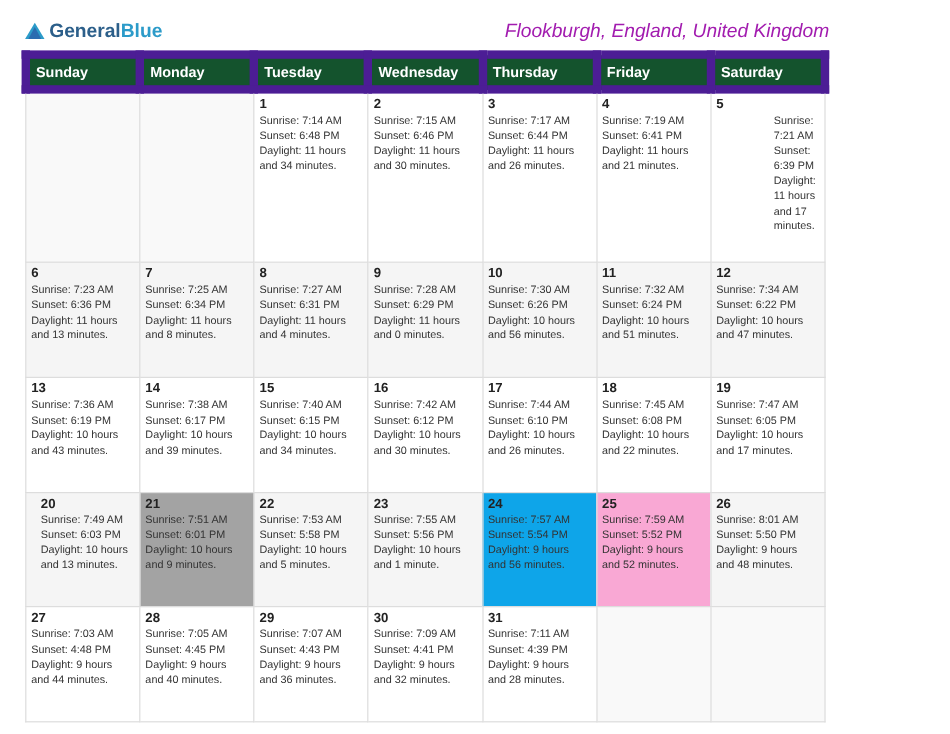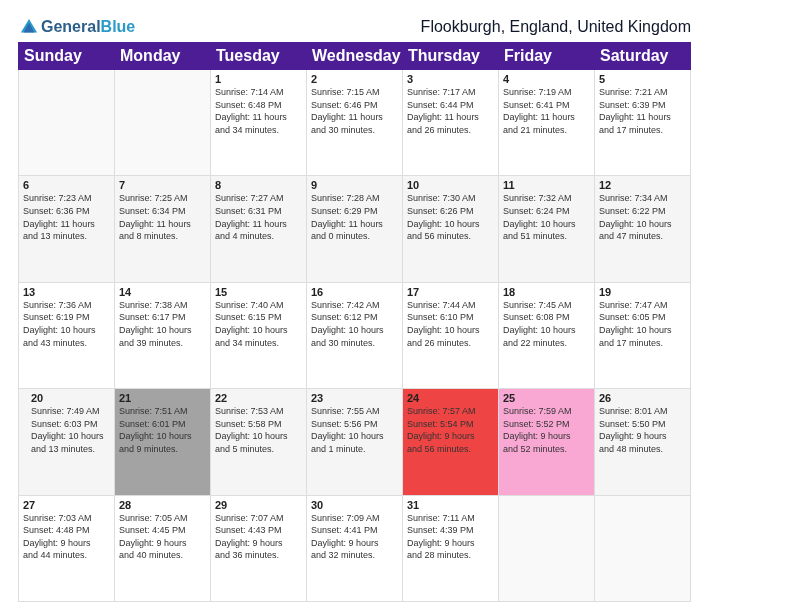--- a/index.html
+++ b/index.html
@@ -39,36 +39,37 @@
       text-align: right;
     }
     .month-title {
       font-size: 36px;
       font-weight: bold;
       color: #222;
       line-height: 1.1;
     }
     .location {
       font-size: 16px;
-      color: #0f172a;
+      color: #a21caf;
+      font-style: italic;
     }
     .calendar {
       flex: 1;
       border: 1px solid #ccc;
       border-collapse: collapse;
       width: 100%;
       table-layout: fixed;
     }
     .calendar th {
-      background: #4c1d95;
+      background: #14532d;
       color: #fff;
       text-align: left;
       padding: 4px 5px;
-      font-size: 16px;
-      border: 1px solid #4c1d95;
+      font-size: 12px;
+      border: 7px solid #4c1d95;
     }
     .calendar td {
       vertical-align: top;
       padding: 3px 4px;
       font-size: 9.5px;
       color: #222;
       border: 1px solid #ddd;
       height: 82px;
       background: #fff;
     }
@@ -153,21 +154,21 @@
           </td>
           <td>
             <span class="day-num">4</span>
             <div class="day-info" style="white-space: pre-line;">Sunrise: 7:19 AM
 Sunset: 6:41 PM
 Daylight: 11 hours
 and 21 minutes.</div>
           </td>
           <td>
             <span class="day-num">5</span>
-            <div class="day-info" style="white-space: pre-line;">Sunrise: 7:21 AM
+            <div class="day-info" style="white-space: pre-line; margin-left: 48px;">Sunrise: 7:21 AM
 Sunset: 6:39 PM
 Daylight: 11 hours
 and 17 minutes.</div>
           </td>
         </tr>
         <tr style="background: rgb(245, 245, 245);">
           <td style="background: rgb(245, 245, 245);">
             <span class="day-num">6</span>
             <div class="day-info" style="white-space: pre-line;">Sunrise: 7:23 AM
 Sunset: 6:36 PM
@@ -290,21 +291,21 @@
 Daylight: 10 hours
 and 5 minutes.</div>
           </td>
           <td style="background: rgb(245, 245, 245);">
             <span class="day-num">23</span>
             <div class="day-info" style="white-space: pre-line;">Sunrise: 7:55 AM
 Sunset: 5:56 PM
 Daylight: 10 hours
 and 1 minute.</div>
           </td>
-          <td style="background: #ef4444;">
+          <td style="background: #0ea5e9;">
             <span class="day-num">24</span>
             <div class="day-info" style="white-space: pre-line;">Sunrise: 7:57 AM
 Sunset: 5:54 PM
 Daylight: 9 hours
 and 56 minutes.</div>
           </td>
           <td style="background: #f9a8d4;">
             <span class="day-num">25</span>
             <div class="day-info" style="white-space: pre-line;">Sunrise: 7:59 AM
 Sunset: 5:52 PM

